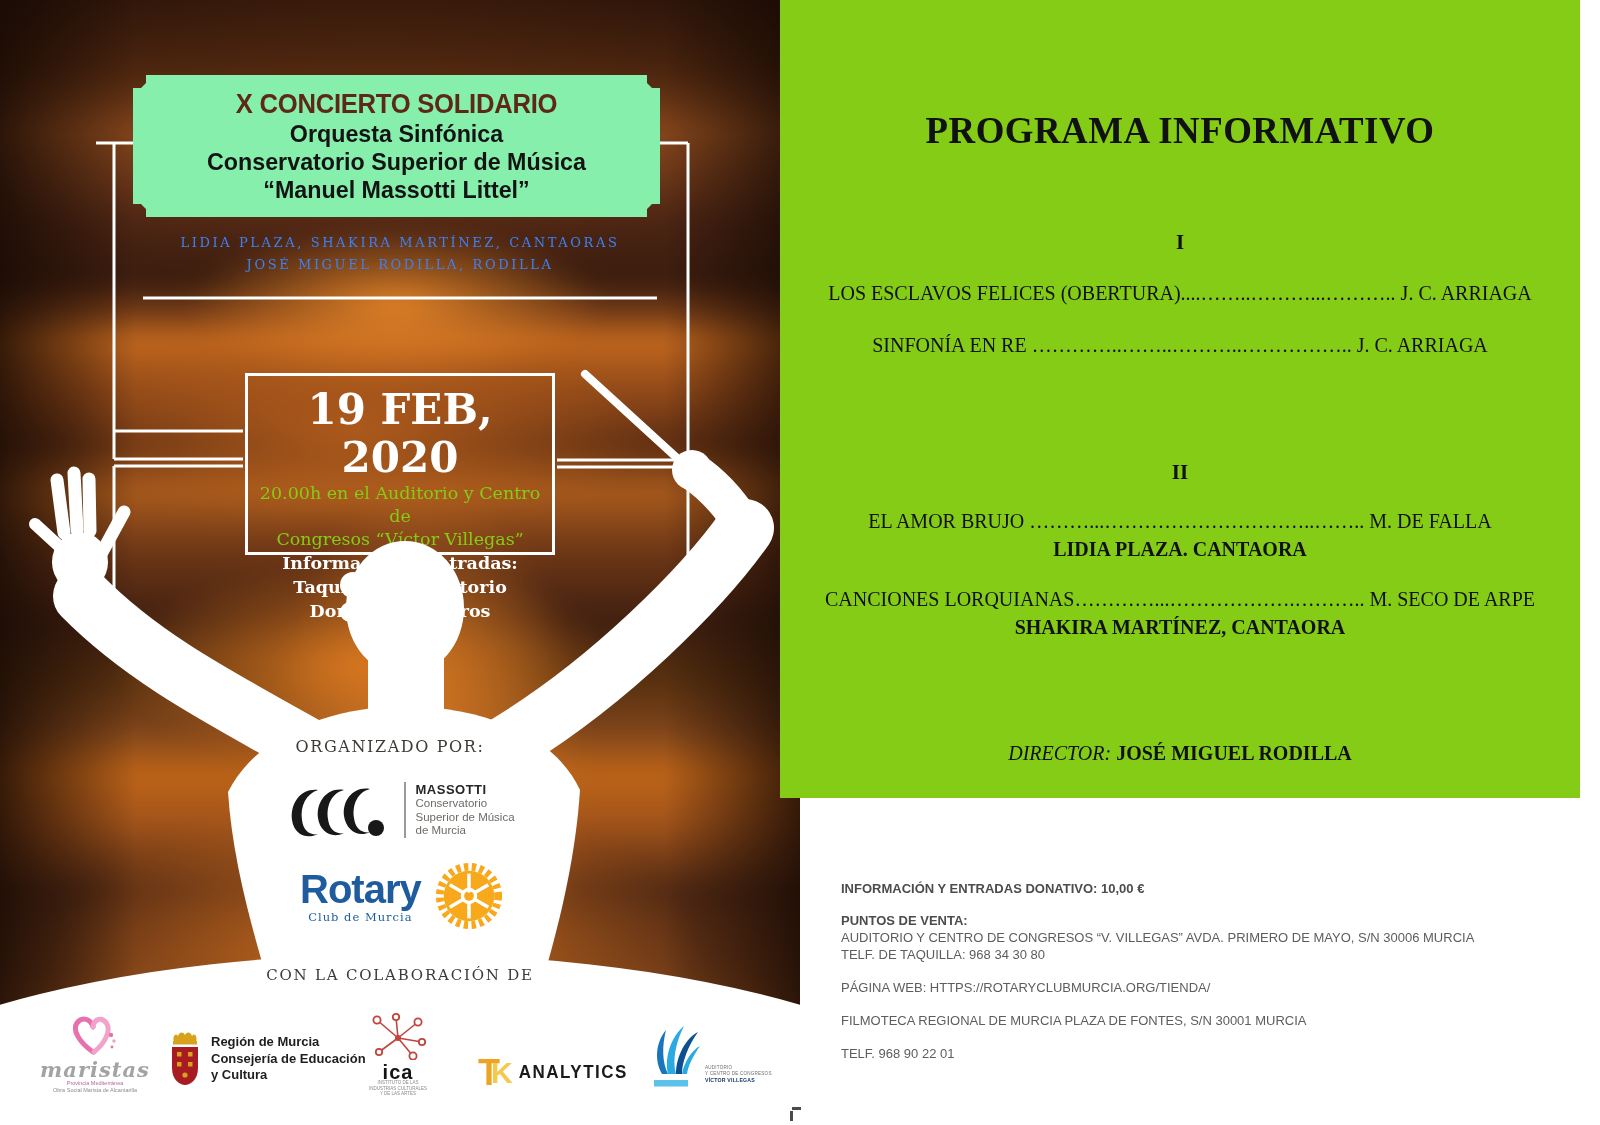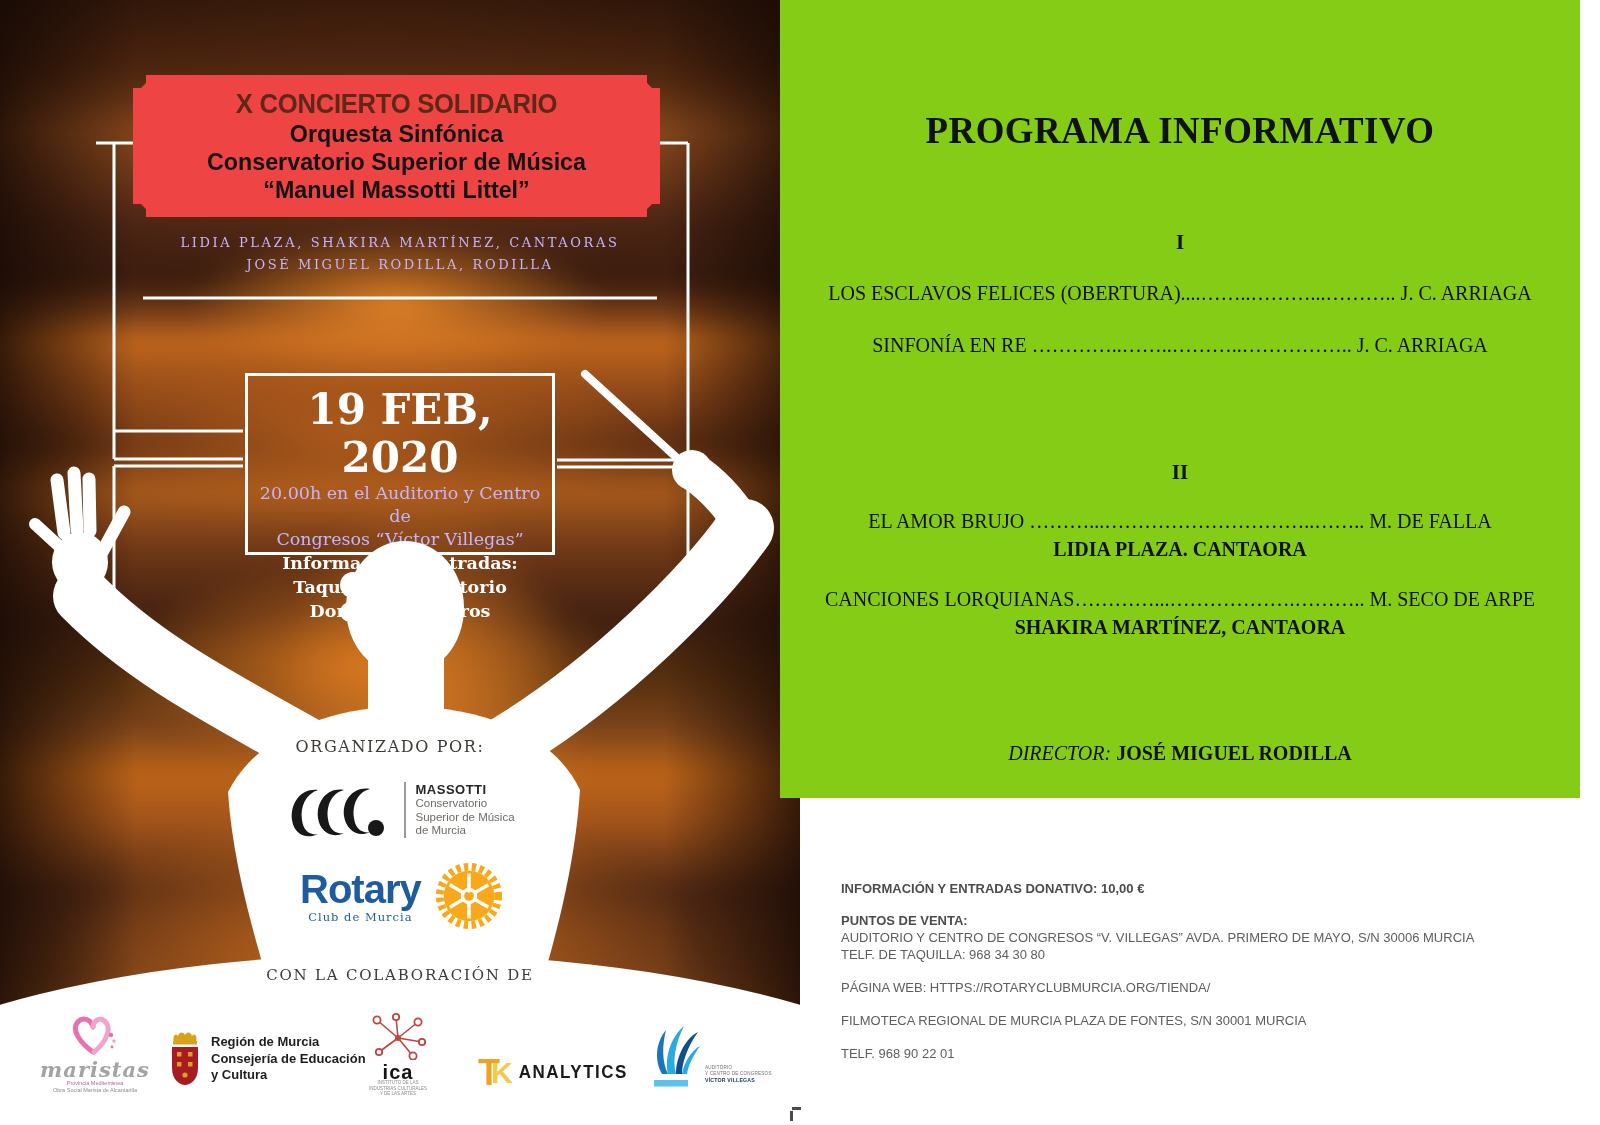--- a/index.html
+++ b/index.html
@@ -17,34 +17,34 @@
       radial-gradient(ellipse 700px 480px at 400px -40px, rgba(118,58,24,.85), rgba(60,28,14,0) 75%),
       linear-gradient(180deg,#2c150c 0%,#53290f 8%,#8a4a1d 13%,#4a2413 21%,#3a1c0e 26%,#7a3f18 29%,
         #c2671d 31%,#8a4518 36%,#5c2d12 40%,#a85a1c 44%,#6e3716 49%,#3f1f10 55%,#57300f 60%,
         #7a421a 64%,#bd6418 68%,#a3541a 72%,#4f2813 78%,#6b3817 85%,#b05d1c 93%,#3c1e0e 100%);}
   .vignette{position:absolute;inset:0;z-index:0;background:
       linear-gradient(90deg, rgba(22,9,4,.8), rgba(22,9,4,0) 17%, rgba(22,9,4,0) 83%, rgba(22,9,4,.8)),
       linear-gradient(180deg, rgba(22,9,4,.55), rgba(22,9,4,0) 12%);}
   svg.frame{position:absolute;left:0;top:0;z-index:1;}
   .banner{position:absolute;left:0;top:28px;width:100%;text-align:center;z-index:2;
       font-family:"DejaVu Serif",serif;font-size:14.5px;letter-spacing:3.2px;color:#f1e8dc;}
-  .title-box{position:absolute;left:133px;top:75px;width:527px;height:142px;background:#ef4444;z-index:2;
+  .title-box{position:absolute;left:133px;top:75px;width:527px;height:142px;background:#86efac;z-index:2;
       clip-path:polygon(0 13px,8px 13px,13px 8px,13px 0,calc(100% - 13px) 0,calc(100% - 13px) 8px,calc(100% - 8px) 13px,100% 13px,
                         100% calc(100% - 13px),calc(100% - 8px) calc(100% - 13px),calc(100% - 13px) calc(100% - 8px),calc(100% - 13px) 100%,
                         13px 100%,13px calc(100% - 8px),8px calc(100% - 13px),0 calc(100% - 13px));
       text-align:center;}
   .tb-title{margin-top:14px;font-size:27px;font-weight:bold;color:#5e2817;letter-spacing:-.3px;
       transform:scaleX(.95);}
   .tb-sub{font-size:24px;font-weight:bold;color:#141414;line-height:28px;transform:scaleX(.97);}
   .performers{position:absolute;left:0;top:232px;width:100%;text-align:center;z-index:2;
-      font-family:"DejaVu Serif",serif;font-size:13px;letter-spacing:2.6px;color:#c4b5fd;line-height:22px;}
+      font-family:"DejaVu Serif",serif;font-size:13px;letter-spacing:2.6px;color:#3b82f6;line-height:22px;}
   .date-box{position:absolute;left:245px;top:373px;width:304px;height:176px;border:3px solid #ffffff;
       z-index:2;text-align:center;color:#ffffff;font-family:"DejaVu Serif",serif;}
   .db-date{margin-top:10px;font-size:42px;font-weight:bold;line-height:48px;letter-spacing:0;}
-  .db-venue{font-size:17.5px;line-height:23px;color:#c4b5fd;}
+  .db-venue{font-size:17.5px;line-height:23px;color:#84cc16;}
   .db-info{font-size:17.5px;font-weight:bold;line-height:24px;}
   svg.sil{position:absolute;left:0;top:0;z-index:3;}
   .organizado{position:absolute;left:0;top:737px;width:780px;text-align:center;z-index:4;
       font-family:"DejaVu Serif",serif;font-size:16px;letter-spacing:1.6px;color:#3e3a36;}
   .massotti{position:absolute;left:288px;top:782px;z-index:4;display:flex;align-items:flex-start;gap:10px;}
   .massotti .divider{width:1.5px;height:56px;background:#9a9a9a;}
   .ms-name{font-size:13px;font-weight:bold;color:#262626;letter-spacing:.5px;}
   .ms-line{font-size:11.5px;color:#6e6a66;line-height:13.5px;}
   .rotary{position:absolute;left:300px;top:862px;z-index:4;display:flex;align-items:center;gap:14px;}
   .rot-word{font-size:40px;font-weight:bold;color:#1f5c9e;letter-spacing:-1px;line-height:40px;}

